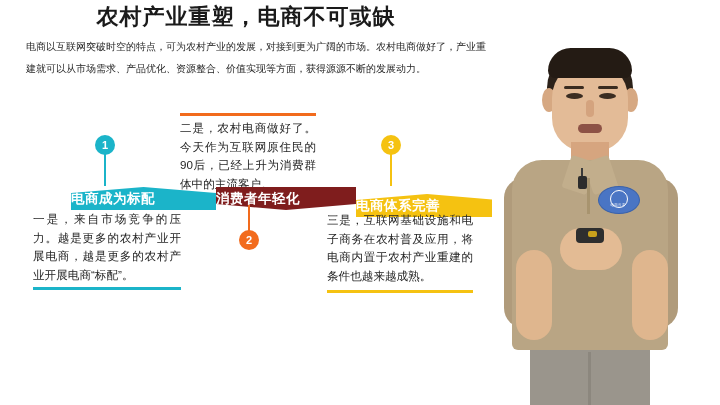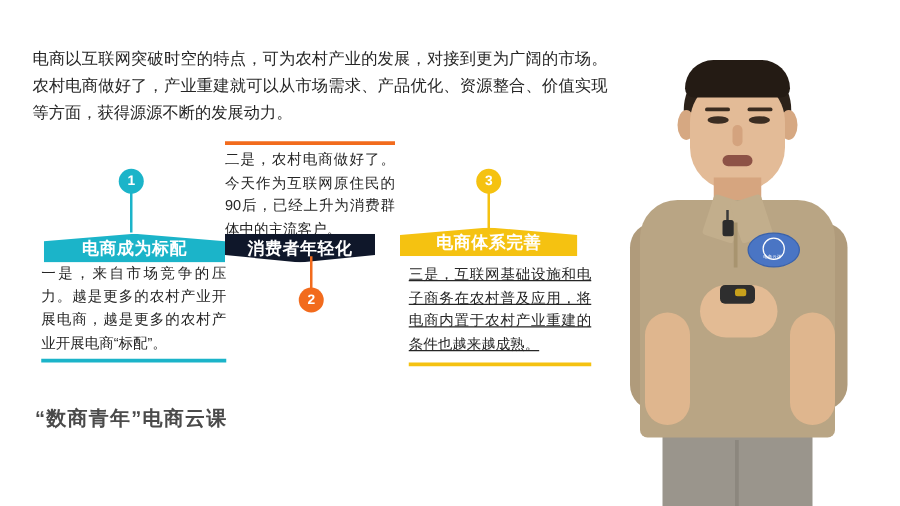--- a/index.html
+++ b/index.html
@@ -7,51 +7,51 @@
        font-family:"Liberation Sans","DejaVu Sans",sans-serif;}
   #slide{position:relative;width:720px;height:405px;background:#ffffff;overflow:hidden;}
 
   
   #title{position:absolute;left:0;top:3px;width:492px;text-align:center;
          font-size:22px;font-weight:700;color:#1a1a1a;letter-spacing:1px;
          line-height:28px;white-space:nowrap;}
 
   
   #lead{position:absolute;left:26px;top:36px;width:460px;
-        font-size:13px;line-height:21.5px;color:#262626;text-align:justify;}
+        font-size:10px;line-height:21.5px;color:#262626;text-align:justify;}
 
   
   .stem{position:absolute;width:2px;}
   .bubble{position:absolute;width:20px;height:20px;border-radius:50%;
           color:#fff;font-size:11px;font-weight:700;text-align:center;
           line-height:20px;}
 
   .stem-1{left:104px;top:152px;height:34px;background:#1BB4C9;}
   .bubble-1{left:95px;top:135px;background:#1BB4C9;}
   .stem-3{left:390px;top:152px;height:34px;background:#F5C211;}
   .bubble-3{left:381px;top:135px;background:#F5C211;}
   .stem-2{left:248px;top:205px;height:28px;background:#F26B1D;}
   .bubble-2{left:239px;top:230px;background:#F26B1D;}
 
   
   .banner{position:absolute;height:23px;color:#fff;font-size:13.5px;
-          font-weight:700;text-align:center;line-height:23px;letter-spacing:.5px;}
+          font-weight:700;line-height:23px;letter-spacing:.5px;margin-left:36px;}
   .b1{left:35px;top:187px;width:145px;background:#1BB4C9;
       clip-path:polygon(0 26%,50% 0,100% 26%,100% 100%,0 100%);}
-  .b2{left:180px;top:187px;width:120px;background:#0f172a;
+  .b2{left:180px;top:187px;width:140px;background:#7f1d1d;
       clip-path:polygon(0 0,100% 0,100% 74%,50% 100%,0 74%);}
-  .b3{left:320px;top:182px;width:142px;background:#F5C211;
+  .b3{left:320px;top:194px;width:142px;background:#F5C211;
       clip-path:polygon(0 26%,50% 0,100% 26%,100% 100%,0 100%);}
 
   
   .body-txt{position:absolute;font-size:11.6px;line-height:18.5px;
             color:#262626;text-align:justify;}
   .t1{left:33px;top:210px;width:148px;}
   .t2{left:180px;top:119px;width:136px;}
-  .t3{left:327px;top:211px;width:146px;text-decoration:underline;}
+  .t3{left:327px;top:211px;width:146px;}
 
   
   .rule{position:absolute;height:2.5px;}
   .r1{left:33px;top:287px;width:148px;background:#1BB4C9;}
   .r2{left:180px;top:113px;width:136px;background:#F26B1D;}
   .r3{left:327px;top:290px;width:146px;background:#F5C211;}
 
   
   #caption{position:absolute;left:28px;top:325px;font-size:16px;
            font-weight:700;color:#4a4a4a;letter-spacing:1px;}
@@ -100,20 +100,21 @@
   #mic{left:86px;top:176px;width:9px;height:13px;border-radius:2px;background:#2c2c2c;}
   #mic-wire{left:89px;top:168px;width:2px;height:10px;background:#3a3a3a;}
   #pants{left:38px;top:344px;width:120px;height:61px;background:#9a958c;border-radius:6px 6px 0 0;}
   #pant-split{left:96px;top:352px;width:3px;height:53px;background:#8c877e;}
 </style>
 </head>
 <body>
 
 <div id="slide">
 
+  <div id="title">农村产业重塑，电商不可或缺</div>
 
   <div id="lead">电商以互联网突破时空的特点，可为农村产业的发展，对接到更为广阔的市场。农村电商做好了，产业重建就可以从市场需求、产品优化、资源整合、价值实现等方面，获得源源不断的发展动力。</div>
 
   <div>
 
     <div class="stem stem-1"></div>
     <div class="bubble bubble-1">1</div>
     <div class="banner b1">电商成为标配</div>
     <div class="body-txt t1">一是，来自市场竞争的压力。越是更多的农村产业开展电商，越是更多的农村产业开展电商“标配”。</div>
     <div class="rule r1"></div>
@@ -124,21 +125,20 @@
     <div class="stem stem-2"></div>
     <div class="bubble bubble-2">2</div>
 
     <div class="stem stem-3"></div>
     <div class="bubble bubble-3">3</div>
     <div class="banner b3">电商体系完善</div>
     <div class="body-txt t3">三是，互联网基础设施和电子商务在农村普及应用，将电商内置于农村产业重建的条件也越来越成熟。</div>
     <div class="rule r3"></div>
   </div>
 
-  <div id="caption">“数商青年”电商云课</div>
 
   <div id="presenter">
     <div class="p" id="arm-l"></div>
     <div class="p" id="arm-r"></div>
     <div class="p" id="pants"></div>
     <div class="p" id="pant-split"></div>
     <div class="p" id="hair"></div>
     <div class="p" id="ear-l"></div>
     <div class="p" id="ear-r"></div>
     <div class="p" id="face"></div>

